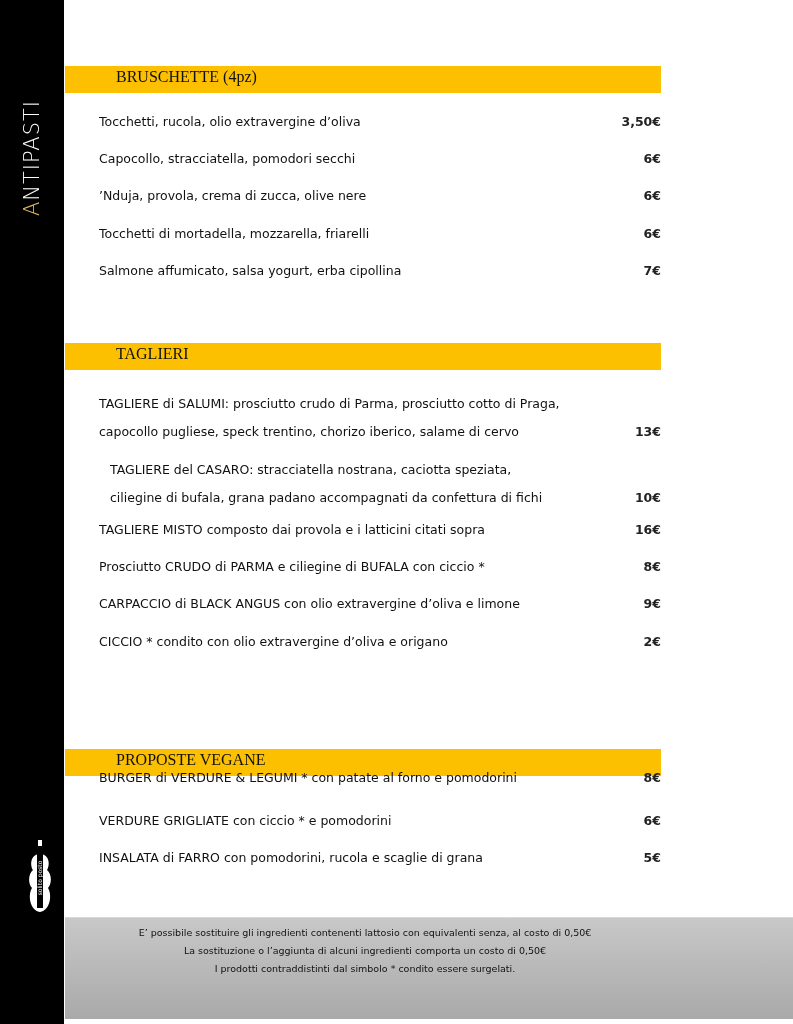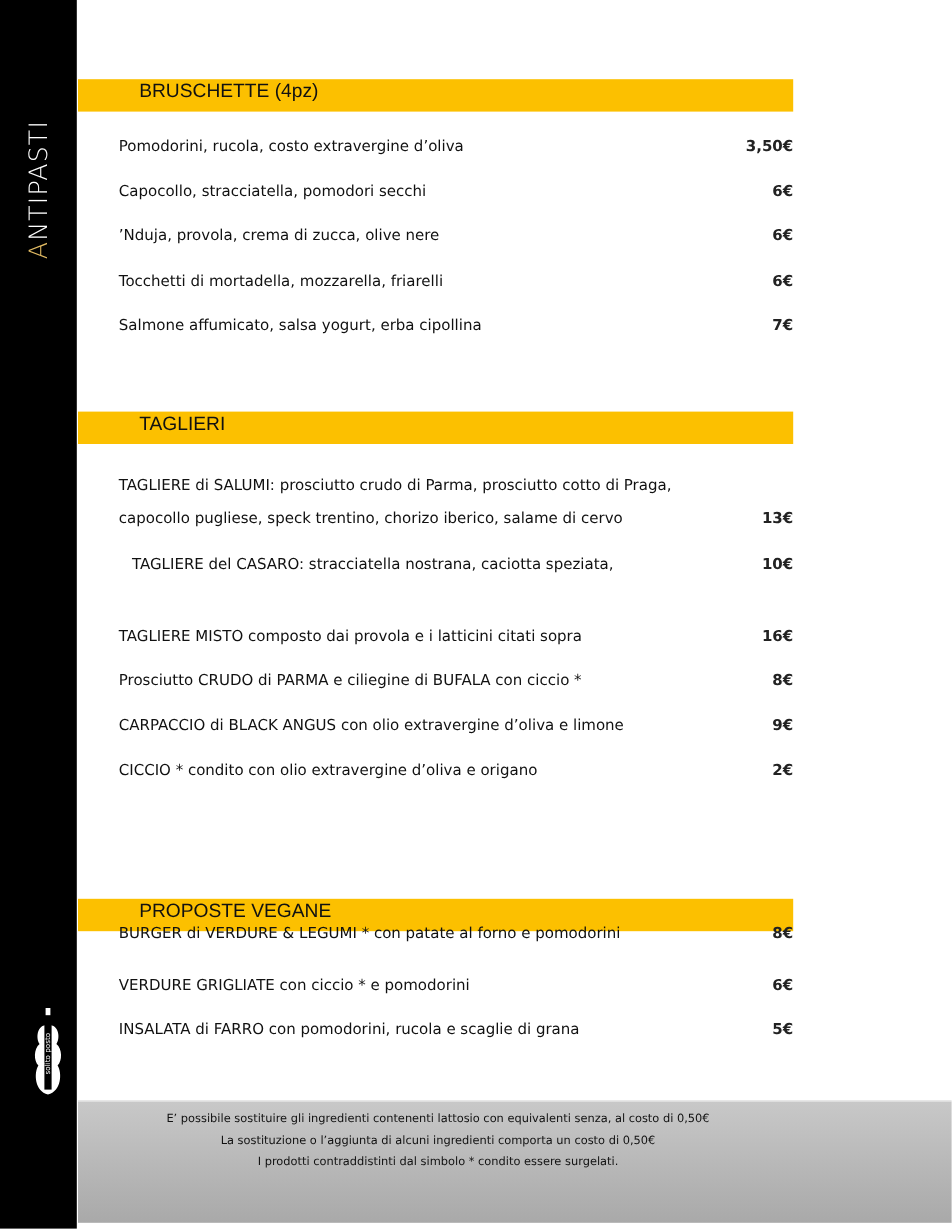--- a/index.html
+++ b/index.html
@@ -23,21 +23,21 @@
     .side-title .first { color: #e2bb63; }
     .logo {
       position: absolute; left: 26px; top: 840px; width: 28px; height: 76px;
     }
     .section-bar {
       position: absolute; left: 65px; width: 596px; height: 27px;
       background: #fcc000;
     }
     .section-bar span {
       position: absolute; left: 51px; top: 2px;
-      font-family: Liberation Sans, sans-serif; font-size: 16px; color: #111;
+      font-family: Liberation Serif, serif; font-size: 16px; color: #111;
     }
     .item {
       position: absolute; left: 99px; width: 562px;
       font-family: "DejaVu Sans", sans-serif; font-size: 12.5px; color: #111;
       line-height: 16px;
     }
     .item .desc { display: block; padding-right: 60px; }
     .item .price {
       position: absolute; right: 0; bottom: 0;
       font-size: 12.5px; font-weight: bold; color: #222;
@@ -63,21 +63,21 @@
     <path d="M14 14 C4 14 4 26 7 30 C2 34 2 44 6 48 C2 54 3 70 14 72 C25 70 26 54 22 48 C26 44 26 34 21 30 C24 26 24 14 14 14 Z" fill="#fff"></path>
     <rect x="11" y="6" width="6" height="62" fill="#000"></rect>
     <text x="14" y="38" fill="#fff" font-size="6" font-family="DejaVu Sans, sans-serif" transform="rotate(-90 14 38)" text-anchor="middle" dy="2">solito posto</text>
   </svg>
 </div>
 
 <div class="section-bar" style="top:66px;">
   <span>BRUSCHETTE (4pz)</span>
 </div>
 <div class="item" style="top:114px;">
-  <span class="desc">Pomodorini, rucola, costo extravergine d’oliva</span>
+  <span class="desc">Tocchetti, rucola, olio extravergine d’oliva</span>
   <span class="price">3,50€</span>
 </div>
 <div class="item" style="top:151px;">
   <span class="desc">Capocollo, stracciatella, pomodori secchi</span>
   <span class="price">6€</span>
 </div>
 <div class="item" style="top:188px;">
   <span class="desc">’Nduja, provola, crema di zucca, olive nere</span>
   <span class="price">6€</span>
 </div>
@@ -91,21 +91,21 @@
 </div>
 
 <div class="section-bar" style="top:343px;">
   <span>TAGLIERI</span>
 </div>
 <div class="item" style="top:390px;">
   <span class="desc" style="line-height:28px;"><span>TAGLIERE di SALUMI: prosciutto crudo di Parma, prosciutto cotto di Praga,</span><br><span>capocollo pugliese, speck trentino, chorizo iberico, salame di cervo</span></span>
   <span class="price" style="bottom:6px;">13€</span>
 </div>
 <div class="item" style="top:456px;">
-  <span class="desc" style="line-height:28px;margin-left:11px;"><span>TAGLIERE del CASARO: stracciatella nostrana, caciotta speziata,</span><br></span>
+  <span class="desc" style="line-height:28px;margin-left:11px;"><span>TAGLIERE del CASARO: stracciatella nostrana, caciotta speziata,</span><br><span>ciliegine di bufala, grana padano accompagnati da confettura di fichi</span></span>
   <span class="price" style="bottom:6px;">10€</span>
 </div>
 <div class="item" style="top:522px;">
   <span class="desc">TAGLIERE MISTO composto dai provola e i latticini citati sopra</span>
   <span class="price">16€</span>
 </div>
 <div class="item" style="top:559px;">
   <span class="desc">Prosciutto CRUDO di PARMA e ciliegine di BUFALA con ciccio *</span>
   <span class="price">8€</span>
 </div>

